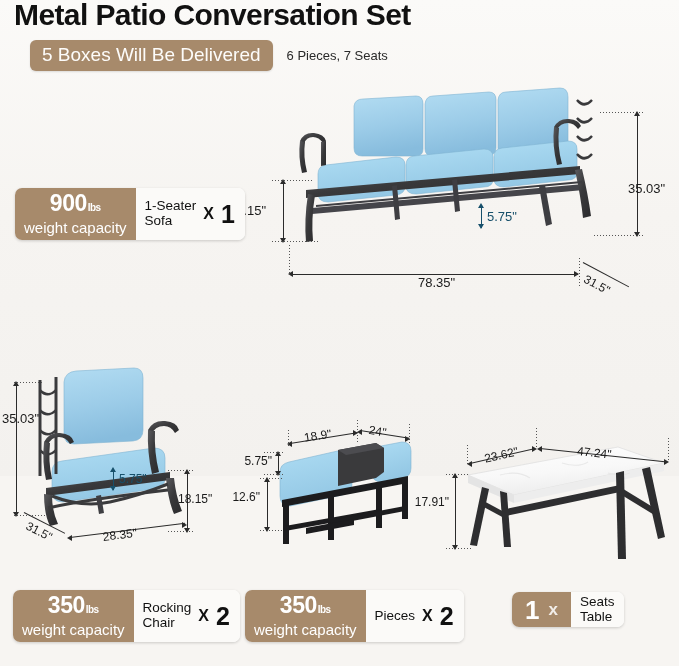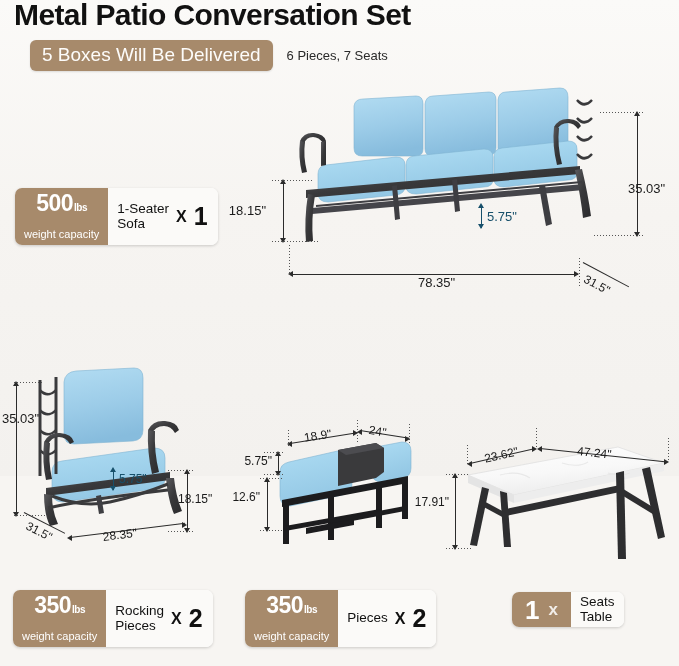--- a/index.html
+++ b/index.html
@@ -36,21 +36,21 @@
     box-shadow:0 1px 3px rgba(0,0,0,.18);
     background:#fff;
   }
   .badge .cap{
     background:#a78a6b;color:#fff;
     display:flex;flex-direction:column;align-items:center;justify-content:center;
     padding:4px 9px 5px 9px;min-width:74px;
   }
   .badge .cap .big{font-size:23px;font-weight:bold;line-height:1;letter-spacing:-.5px;}
   .badge .cap .big .lbs{font-size:10px;font-weight:bold;margin-left:1px;}
-  .badge .cap .small{font-size:11px;margin-top:14px;line-height:1;text-align:center;}
+  .badge .cap .small{font-size:15px;margin-top:5px;line-height:1;text-align:center;}
   .badge .right{
     background:#fbfaf8;display:flex;align-items:center;gap:7px;
     padding:3px 10px 3px 9px;
   }
   .badge .right .nm{font-size:13.5px;line-height:1.08;color:#111;white-space:pre-line;}
   .badge .right .xs{font-size:16px;font-weight:bold;color:#111;}
   .badge .right .qty{font-size:25px;font-weight:bold;color:#111;line-height:1;}
 
   
   .badge.count-left .cap{flex-direction:row;gap:9px;min-width:0;padding:4px 13px;}
@@ -192,21 +192,21 @@
     <div class="dim" style="left:418px;top:275px;">78.35"</div>
   </div>
 
   <div>
     <div class="line" style="left:583px;top:262px;width:52px;height:1px;background:#2b2b2b;transform:rotate(28deg);transform-origin:left center;"></div>
     <div class="dim sm" style="left:588px;top:272px;transform:rotate(28deg);transform-origin:left top;">31.5"</div>
   </div>
 
   <div class="badge" style="left:15px;top:188px;">
     <div class="cap">
-      <div class="big"><span>500</span><span class="lbs">lbs</span></div>
+      <div class="big"><span>900</span><span class="lbs">lbs</span></div>
       <div class="small">weight capacity</div>
     </div>
     <div class="right">
       <div class="nm">1-Seater
 Sofa</div>
       <div class="xs">X</div>
       <div class="qty">1</div>
     </div>
   </div>
 
@@ -397,21 +397,21 @@
     <div class="dim sm" style="left:449px;top:495px;transform:translateX(-100%);">17.91"</div>
   </div>
 
   <div class="badge" style="left:13px;top:590px;">
     <div class="cap">
       <div class="big"><span>350</span><span class="lbs">lbs</span></div>
       <div class="small">weight capacity</div>
     </div>
     <div class="right">
       <div class="nm">Rocking
-Pieces</div>
+Chair</div>
       <div class="xs">X</div>
       <div class="qty">2</div>
     </div>
   </div>
 
   <div class="badge" style="left:245px;top:590px;">
     <div class="cap">
       <div class="big"><span>350</span><span class="lbs">lbs</span></div>
       <div class="small">weight capacity</div>
     </div>

